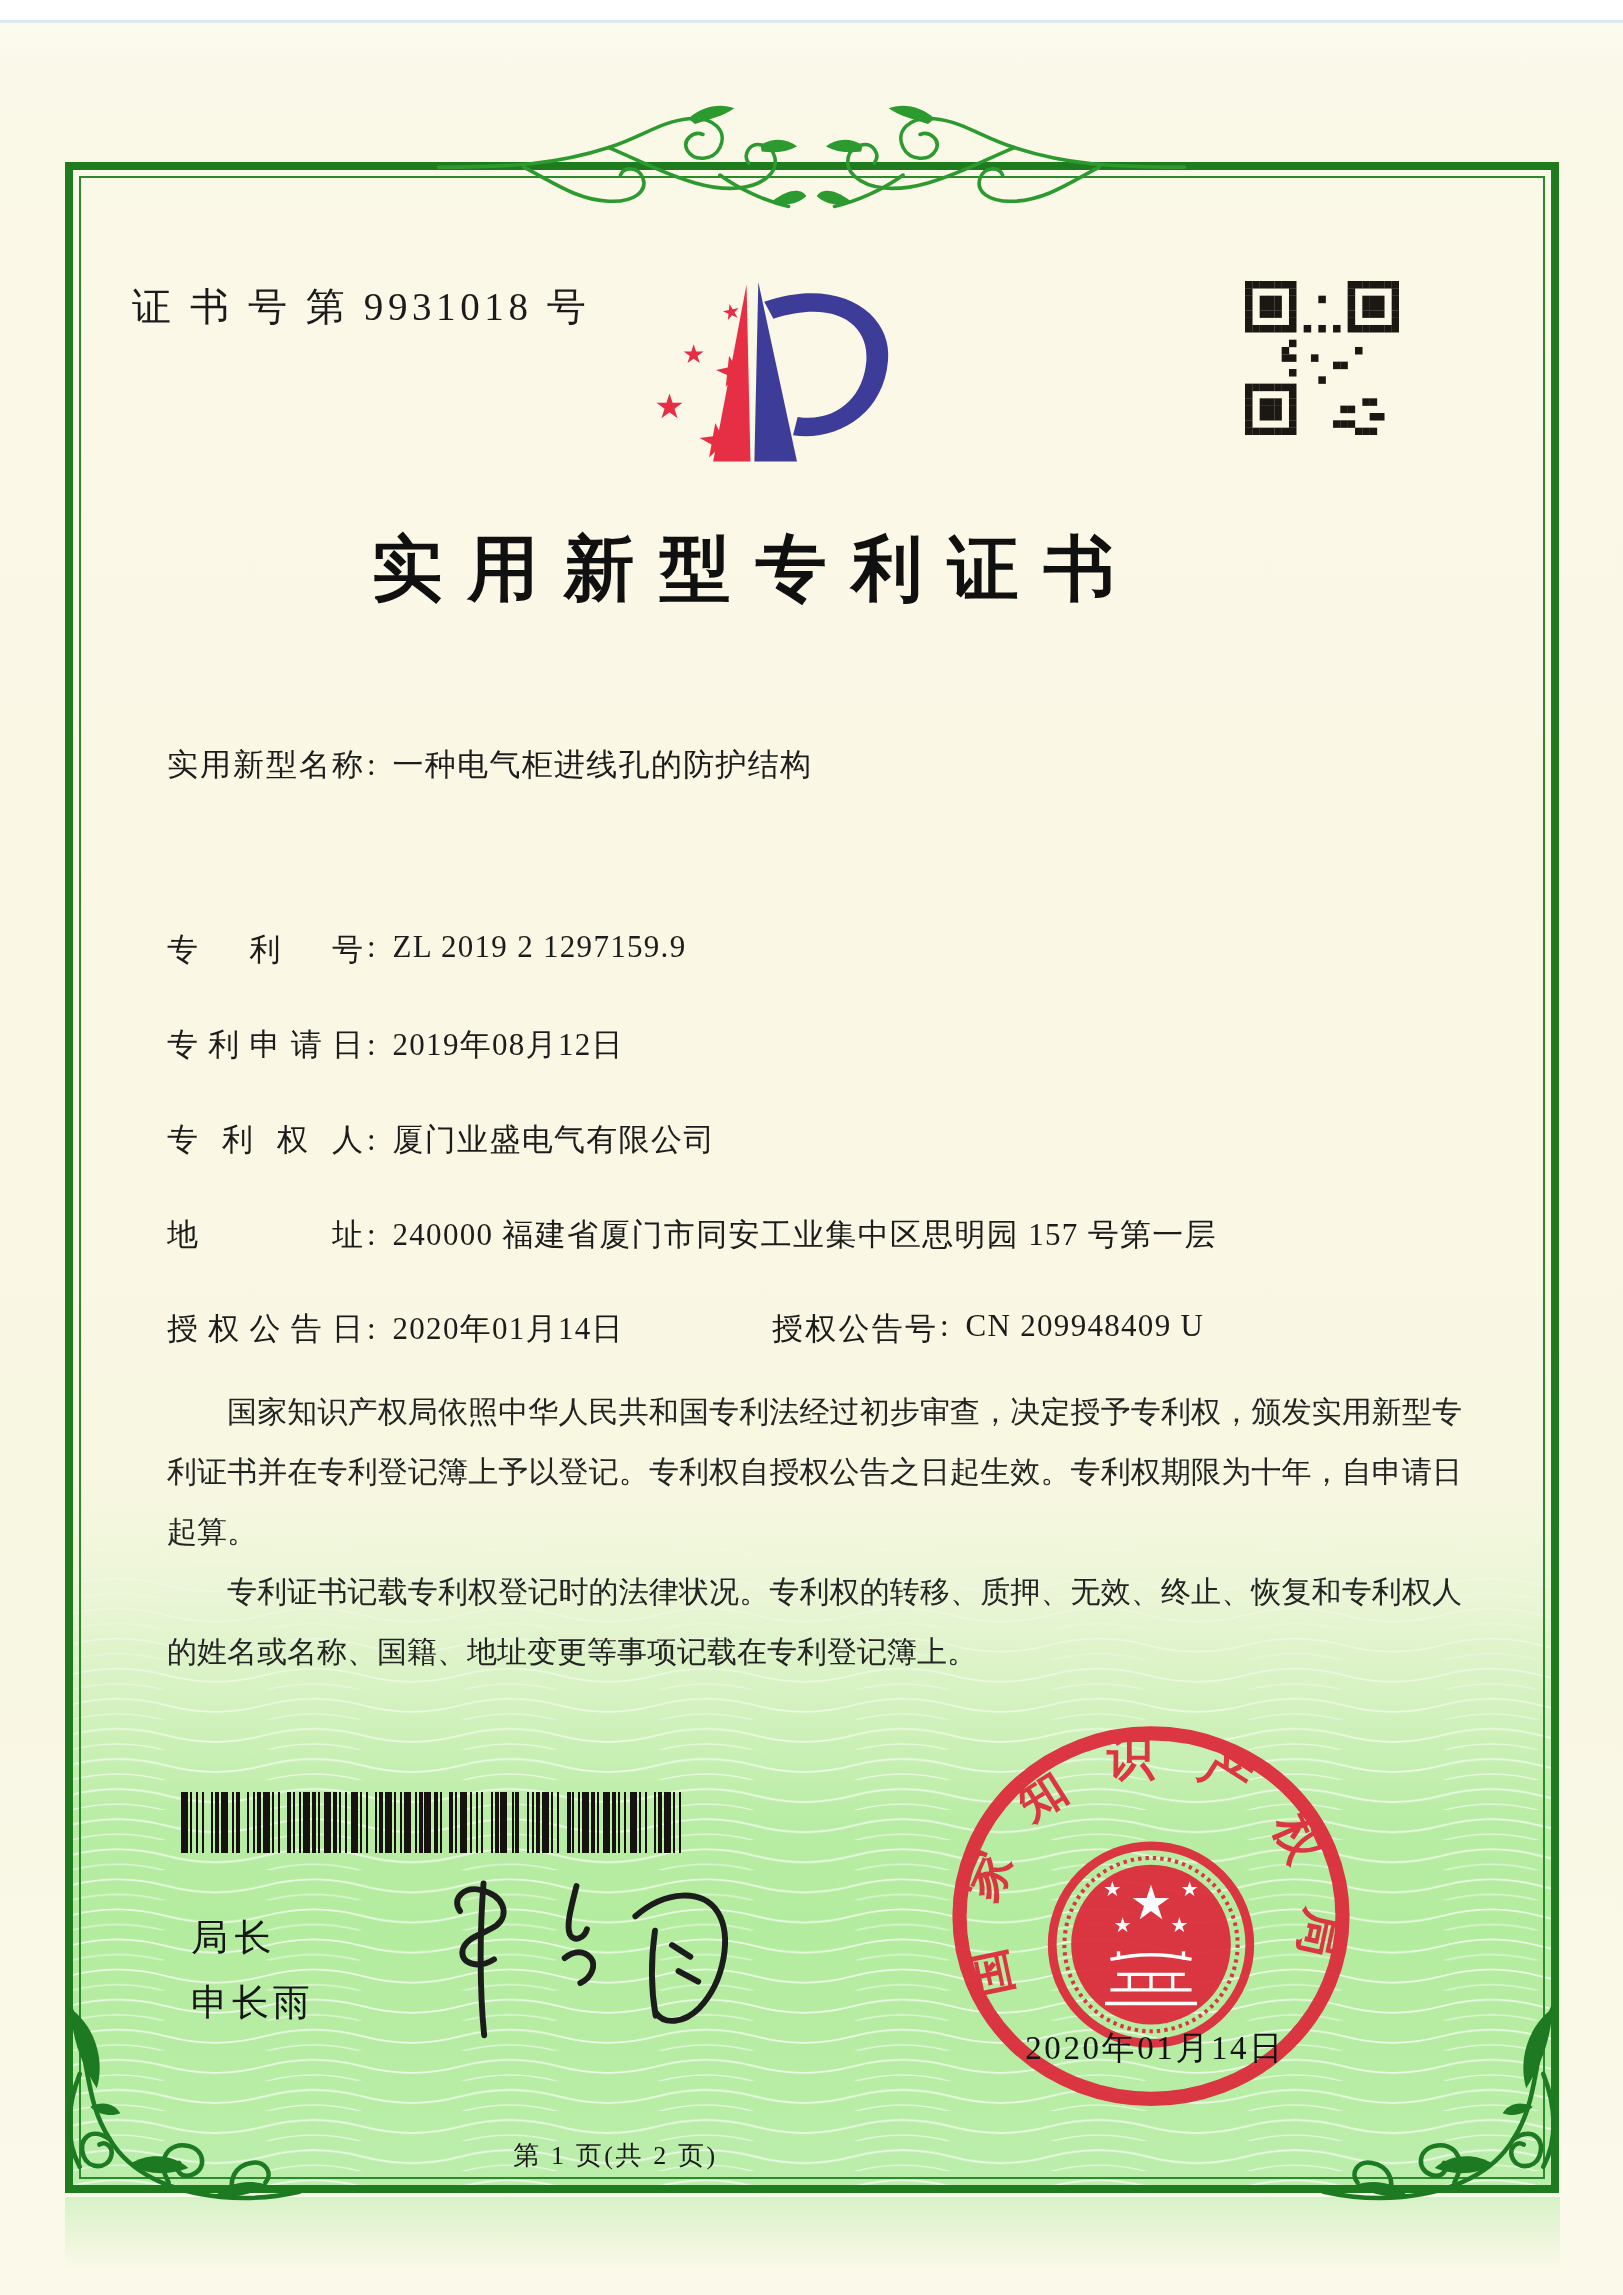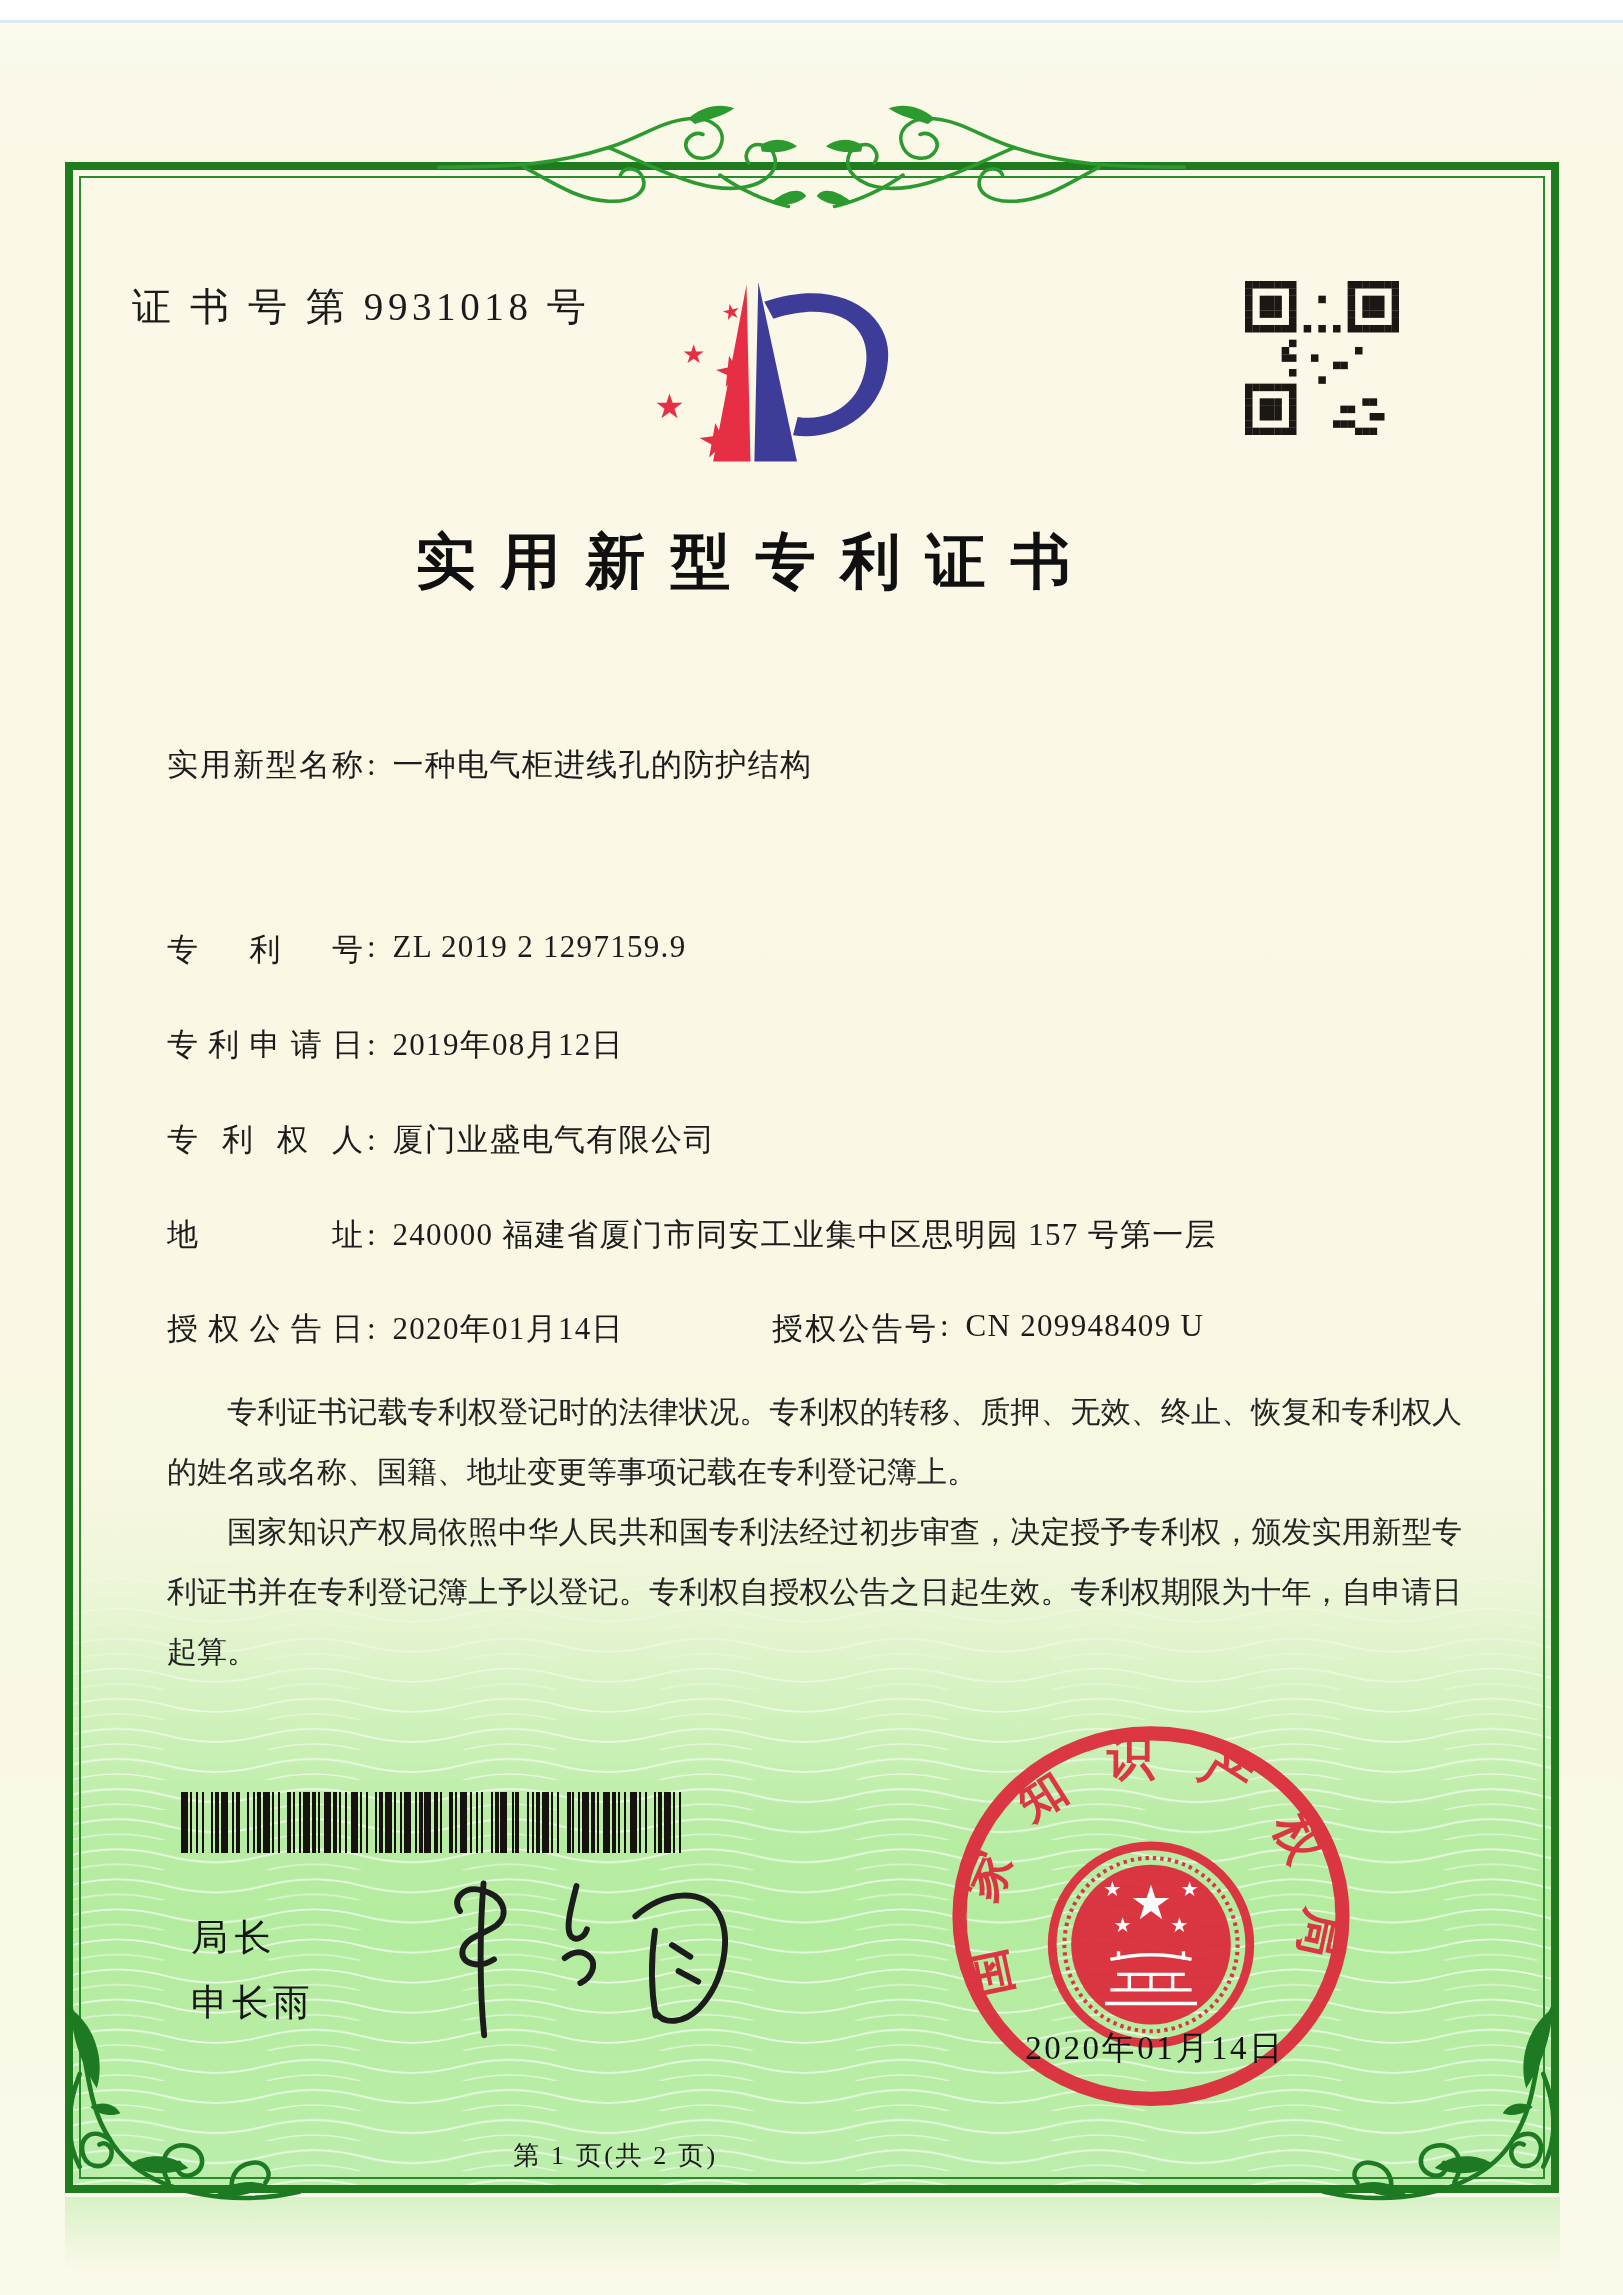--- a/index.html
+++ b/index.html
@@ -22,21 +22,21 @@
 
   .orn{position:absolute;}
 
   .cert-no{position:absolute;left:132px;top:280px;font-size:39px;color:#1b1b1b;letter-spacing:4.6px;}
   .logo-box{position:absolute;left:645px;top:261px;width:262px;height:211px;}
   .logo-box svg{position:absolute;left:0;top:0;}
   .logo-star{position:absolute;color:#e62e44;line-height:1;font-family:"DejaVu Sans",sans-serif;}
   .qr-box{position:absolute;left:1245px;top:281px;width:154px;height:154px;}
 
   .title{position:absolute;left:0;top:522px;width:1486px;text-align:center;
-    font-size:60px;font-weight:bold;color:#101010;letter-spacing:25px;text-indent:25px;}
+    font-size:71px;font-weight:bold;color:#101010;letter-spacing:25px;text-indent:25px;}
 
   .frow{position:absolute;left:167px;width:1309px;font-size:31px;color:#1c1c1c;white-space:nowrap;}
   .flabel{display:inline-block;width:196px;text-align:justify;text-align-last:justify;vertical-align:top;}
   .colon{display:inline-block;margin:0 17px 0 3.9px;}
   .fvalue{letter-spacing:1.3px;}
   .pair2{position:absolute;left:605px;top:0;}
   .pair2 .flabel{width:164px;}
 
   .paras{position:absolute;left:167px;top:1382px;width:1295px;font-size:30px;line-height:60px;
     color:#242424;text-align:justify;}
@@ -306,22 +306,22 @@
     <span class="flabel">地 址</span><span class="colon">:</span><span class="fvalue">240000 福建省厦门市同安工业集中区思明园 157 号第一层</span>
   </div>
   <div class="frow" style="top:1308px;">
     <span class="flabel">授权公告日</span><span class="colon">:</span><span class="fvalue">2020年01月14日</span>
     <span class="pair2">
       <span class="flabel">授权公告号</span><span class="colon">:</span><span class="fvalue">CN 209948409 U</span>
     </span>
   </div>
 
   <div class="paras">
+    <p>国家知识产权局依照中华人民共和国专利法经过初步审查，决定授予专利权，颁发实用新型专利证书并在专利登记簿上予以登记。专利权自授权公告之日起生效。专利权期限为十年，自申请日起算。</p>
     <p>专利证书记载专利权登记时的法律状况。专利权的转移、质押、无效、终止、恢复和专利权人的姓名或名称、国籍、地址变更等事项记载在专利登记簿上。</p>
-    <p>国家知识产权局依照中华人民共和国专利法经过初步审查，决定授予专利权，颁发实用新型专利证书并在专利登记簿上予以登记。专利权自授权公告之日起生效。专利权期限为十年，自申请日起算。</p>
   </div>
 
   <div class="barcode">
       <i style="left:0px;width:7.2px"></i>
       <i style="left:9.2px;width:2px"></i>
       <i style="left:15px;width:2px"></i>
       <i style="left:21px;width:2px"></i>
       <i style="left:30px;width:2px"></i>
       <i style="left:34px;width:3.9px"></i>
       <i style="left:40px;width:7.2px"></i>

